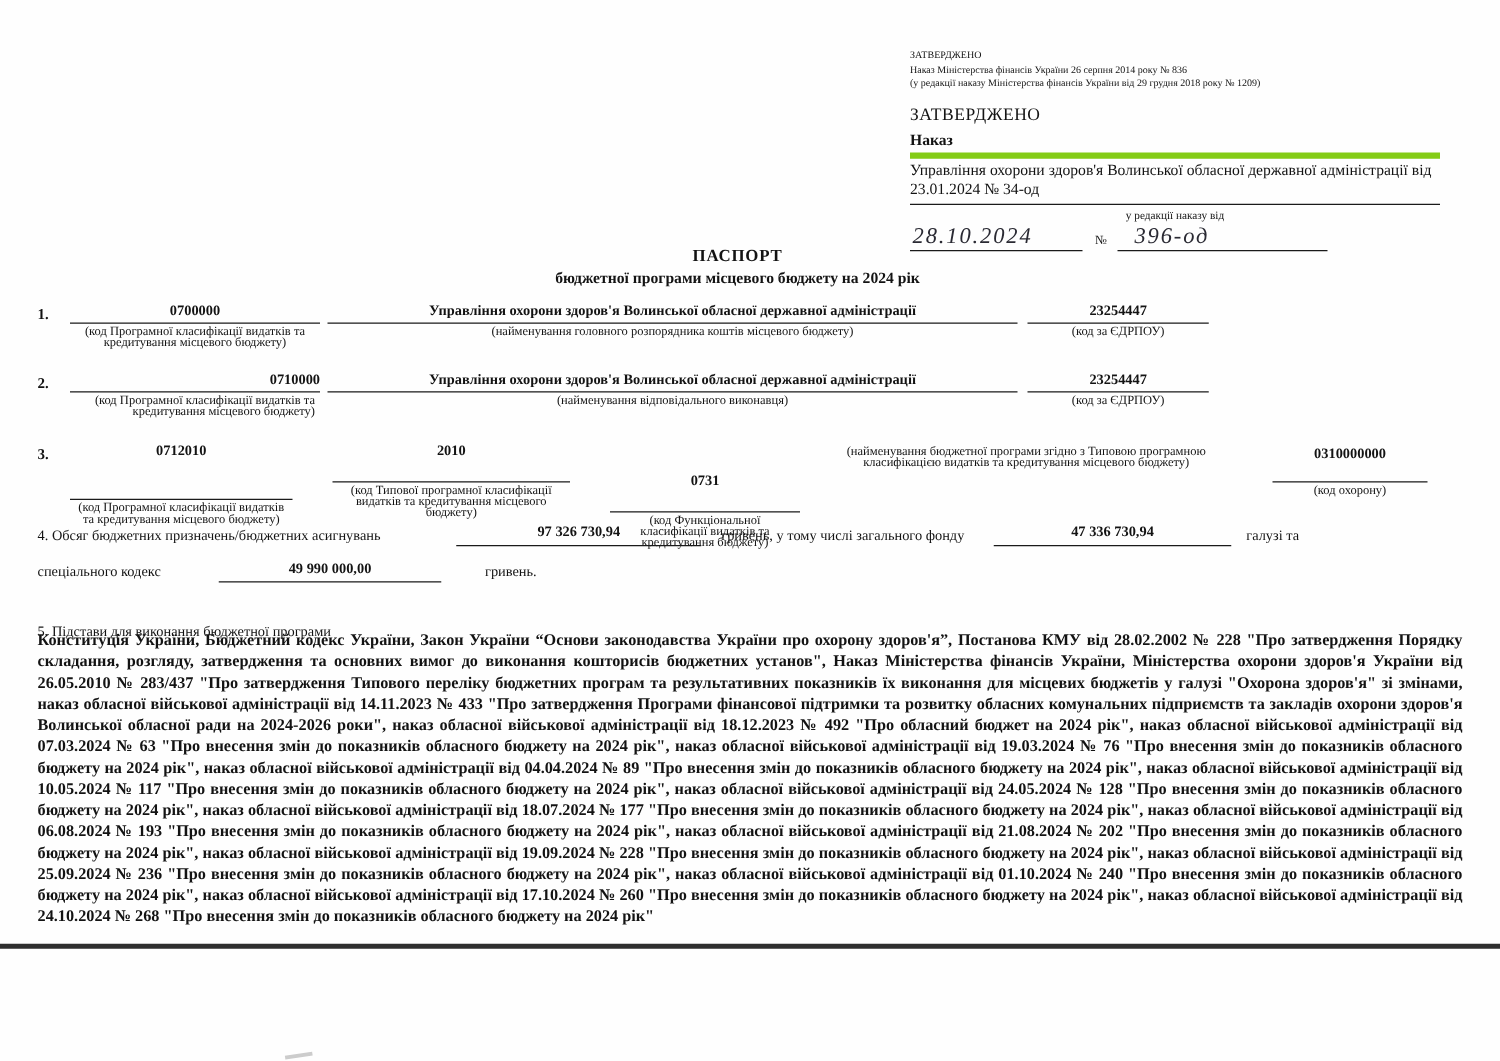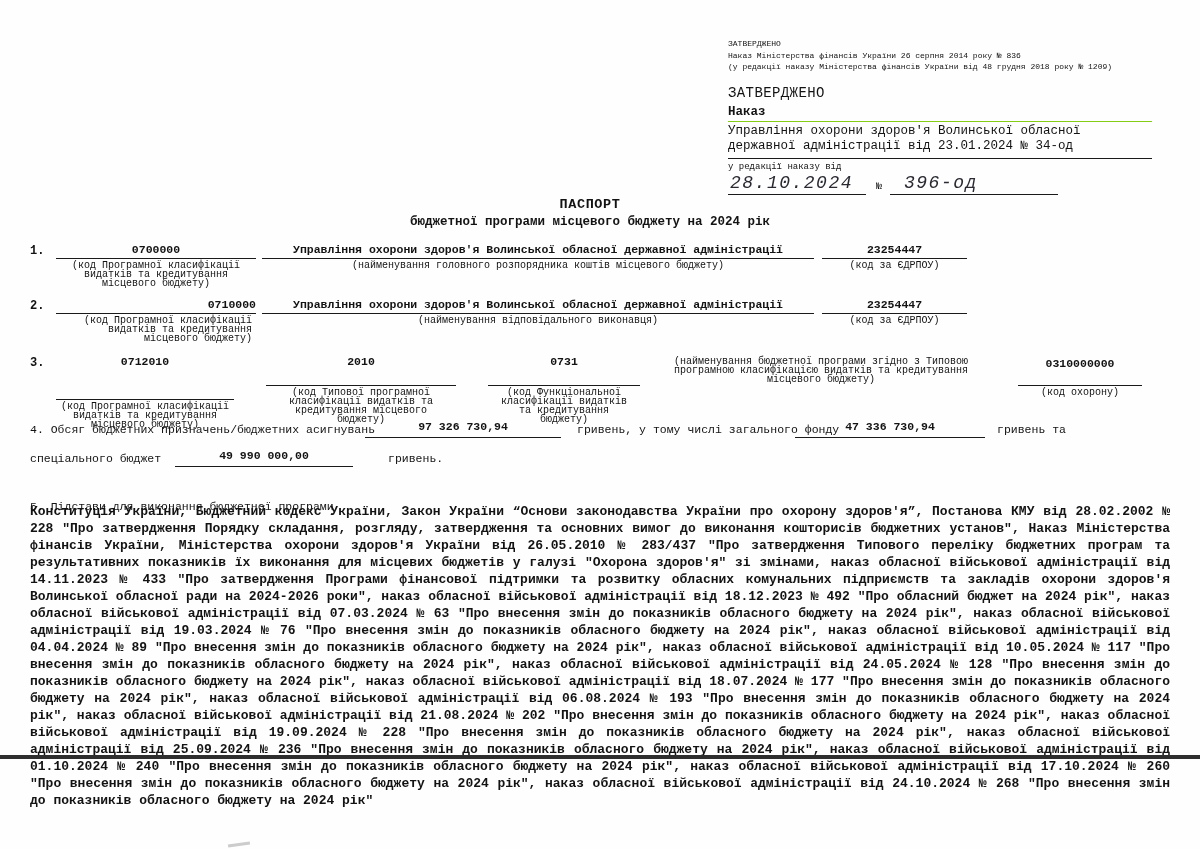--- a/index.html
+++ b/index.html
@@ -1,30 +1,30 @@
 <!DOCTYPE html>
 <html><head>
 <meta charset="utf-8">
 <style>
   html,body{margin:0;padding:0;background:#ffffff;}
   .page{
     position:relative;width:1200px;height:849px;background:#fefefe;
-    font-family:Liberation Mono, monospace;color:#131313;overflow:hidden;
+    font-family:Liberation Serif, serif;color:#131313;overflow:hidden;
   }
   .abs{position:absolute;}
 
   
   .appr{position:absolute;left:728px;top:38px;width:424px;}
   .appr-small{font-size:8px;line-height:11.5px;}
   .appr-big{font-size:14px;letter-spacing:.4px;margin-top:12px;}
   .appr-order-label{font-weight:700;font-size:12.5px;margin-top:4px;
-    border-bottom:1px solid #84cc16;padding-bottom:2px;}
+    border-bottom:5px solid #84cc16;padding-bottom:2px;}
   .appr-order-text{font-size:12.5px;line-height:15.5px;padding:2px 0 3px 0;
     border-bottom:1px solid #1a1a1a;}
-  .appr-edition{font-size:9px;margin-top:3px;}
+  .appr-edition{font-size:9px;margin-top:3px;text-align:center;}
   .hand-row{display:flex;align-items:flex-end;margin-top:1px;}
   .hand{font-style:italic;font-size:18px;color:#2a2a33;
     letter-spacing:1.5px;transform:rotate(-2deg) skewX(-12deg);white-space:nowrap;}
   .hand-date{width:132px;border-bottom:1.2px solid #1a1a1a;padding:0 4px 1px 2px;}
   .hand-no{font-size:10px;padding:0 8px 3px 10px;font-style:normal;}
   .hand-num{width:150px;border-bottom:1.2px solid #1a1a1a;padding:0 4px 1px 14px;}
 
   
   .title1{position:absolute;left:0;top:197px;width:1180px;text-align:center;
     font-weight:700;font-size:13.5px;letter-spacing:.6px;}
@@ -56,21 +56,21 @@
     background:#9a9a9a;opacity:.5;transform:rotate(-8deg);}
 </style>
 </head>
 <body>
 
 <div class="page">
 
   <div class="appr">
     <div class="appr-small">ЗАТВЕРДЖЕНО</div>
     <div class="appr-small">Наказ Міністерства фінансів України 26 серпня 2014 року № 836</div>
-    <div class="appr-small">(у редакції наказу Міністерства фінансів України від  48 грудня 2018 року № 1209)</div>
+    <div class="appr-small">(у редакції наказу Міністерства фінансів України від  29 грудня 2018 року № 1209)</div>
     <div class="appr-big">ЗАТВЕРДЖЕНО</div>
     <div class="appr-order-label">Наказ</div>
     <div class="appr-order-text">Управління охорони здоров'я Волинської обласної державної адміністрації від 23.01.2024 № 34-од</div>
     <div class="appr-edition">у редакції наказу від</div>
     <div class="hand-row">
       <div class="hand-date">
         <span class="hand">28.10.2024</span>
       </div>
       <div class="hand-no">№</div>
       <div class="hand-num">
@@ -113,37 +113,37 @@
   <div class="abs rownum" style="left:30px;top:356px;">3.</div>
   <div class="fld" style="left:56px;top:355px;width:178px;">
     <span class="val" style="padding-bottom:31px;">0712010</span>
     <span class="cap">(код Програмної класифікації видатків та кредитування місцевого бюджету)</span>
   </div>
   <div class="fld" style="left:266px;top:355px;width:190px;">
     <span class="val" style="padding-bottom:17px;">2010</span>
     <span class="cap">(код Типової програмної класифікації видатків та кредитування місцевого бюджету)</span>
   </div>
   <div class="fld" style="left:488px;top:355px;width:152px;">
-    <span class="val" style="padding-bottom:17px;">0731</span>
+    <span class="val" style="padding-bottom:17px;margin-top:24px;">0731</span>
     <span class="cap">(код Функціональної класифікації видатків та кредитування бюджету)</span>
   </div>
   <div class="fld" style="left:652px;top:355px;width:338px;">
     <span class="cap">(найменування бюджетної програми згідно з Типовою програмною класифікацією видатків та кредитування місцевого бюджету)</span>
   </div>
   <div class="fld" style="left:1018px;top:357px;width:124px;">
     <span class="val" style="padding-bottom:15px;">0310000000</span>
     <span class="cap">(код охорону)</span>
   </div>
 
   <div class="s4-text" style="left:30px;top:423px;">4. Обсяг бюджетних призначень/бюджетних асигнувань</div>
   <div class="amt" style="left:365px;top:420px;width:196px;">97 326 730,94</div>
   <div class="s4-text" style="left:577px;top:423px;">гривень, у тому числі загального фонду</div>
   <div class="amt" style="left:795px;top:420px;width:190px;">47 336 730,94</div>
-  <div class="s4-text" style="left:997px;top:423px;">гривень та</div>
-  <div class="s4-text" style="left:30px;top:452px;">спеціального бюджет</div>
+  <div class="s4-text" style="left:997px;top:423px;">галузі та</div>
+  <div class="s4-text" style="left:30px;top:452px;">спеціального кодекс</div>
   <div class="amt" style="left:175px;top:449px;width:178px;">49 990 000,00</div>
   <div class="s4-text" style="left:388px;top:452px;">гривень.</div>
 
   <div class="s5-head">5. Підстави для виконання бюджетної програми</div>
   <div class="legal">Конституція України, Бюджетний кодекс України, Закон України “Основи законодавства України про охорону здоров'я”, Постанова КМУ від 28.02.2002 № 228 "Про затвердження Порядку складання, розгляду, затвердження та основних вимог до виконання кошторисів бюджетних установ", Наказ Міністерства фінансів України, Міністерства охорони здоров'я України від 26.05.2010 № 283/437 "Про затвердження Типового переліку бюджетних програм та результативних показників їх виконання для місцевих бюджетів у галузі "Охорона здоров'я" зі змінами, наказ обласної військової адміністрації від 14.11.2023 № 433 "Про затвердження Програми фінансової підтримки та розвитку обласних комунальних підприємств та закладів охорони здоров'я Волинської обласної ради на 2024-2026 роки", наказ обласної військової адміністрації від 18.12.2023 № 492 "Про обласний бюджет на 2024 рік", наказ обласної військової адміністрації від 07.03.2024 № 63 "Про внесення змін до показників обласного бюджету на 2024 рік", наказ обласної військової адміністрації від 19.03.2024 № 76 "Про внесення змін до показників обласного бюджету на 2024 рік", наказ обласної військової адміністрації від 04.04.2024 № 89 "Про внесення змін до показників обласного бюджету на 2024 рік", наказ обласної військової адміністрації від 10.05.2024 № 117 "Про внесення змін до показників обласного бюджету на 2024 рік", наказ обласної військової адміністрації від 24.05.2024 № 128 "Про внесення змін до показників обласного бюджету на 2024 рік", наказ обласної військової адміністрації від 18.07.2024 № 177 "Про внесення змін до показників обласного бюджету на 2024 рік", наказ обласної військової адміністрації від 06.08.2024 № 193 "Про внесення змін до показників обласного бюджету на 2024 рік", наказ обласної військової адміністрації від 21.08.2024 № 202 "Про внесення змін до показників обласного бюджету на 2024 рік", наказ обласної військової адміністрації від 19.09.2024 № 228 "Про внесення змін до показників обласного бюджету на 2024 рік", наказ обласної військової адміністрації від 25.09.2024 № 236 "Про внесення змін до показників обласного бюджету на 2024 рік", наказ обласної військової адміністрації від 01.10.2024 № 240 "Про внесення змін до показників обласного бюджету на 2024 рік", наказ обласної військової адміністрації від 17.10.2024 № 260 "Про внесення змін до показників обласного бюджету на 2024 рік", наказ обласної військової адміністрації від 24.10.2024 № 268 "Про внесення змін до показників обласного бюджету на 2024 рік"</div>
 
   <div class="thickline"></div>
   <div class="smudge"></div>
 
 </div>

